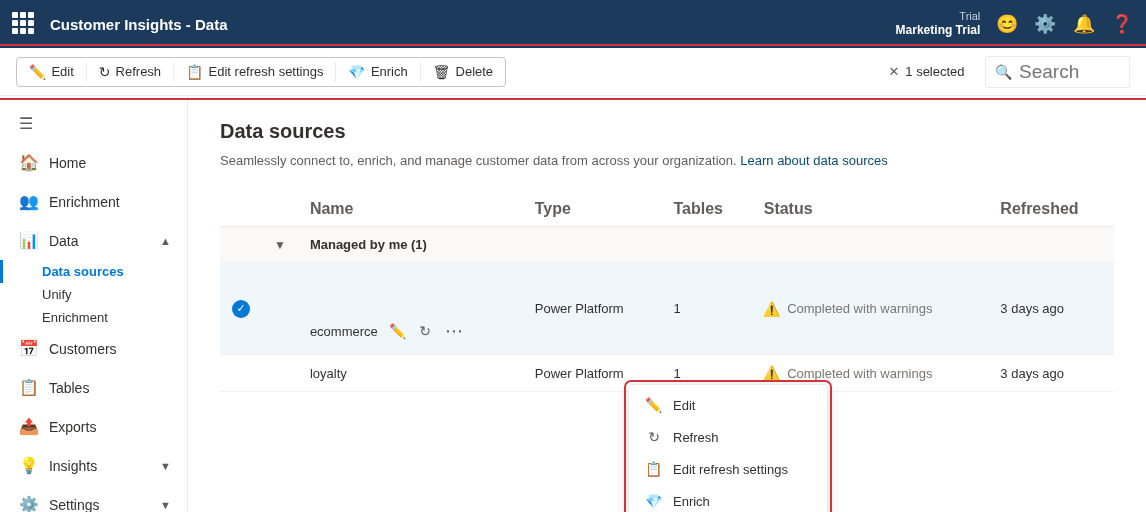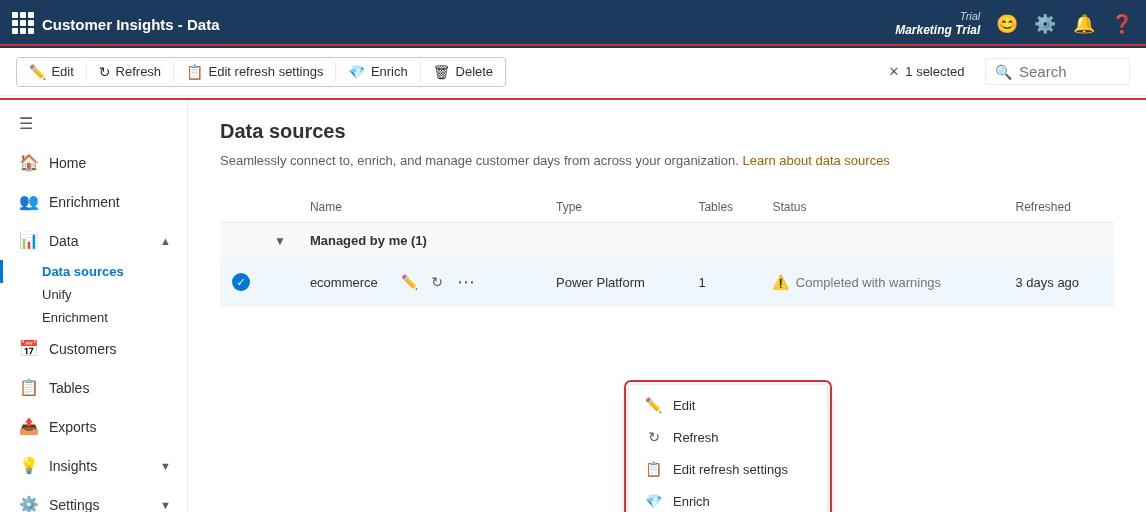--- a/index.html
+++ b/index.html
@@ -7,31 +7,31 @@
 
     
     .top-nav {
       height: 48px;
       background: #1b3a5c;
       display: flex;
       align-items: center;
       padding: 0 12px;
       color: white;
       flex-shrink: 0;
-      gap: 6px;
+      gap: 14px;
     }
     .top-nav-waffle {
       width: 24px; height: 24px;
       display: grid; grid-template-columns: repeat(3,6px); grid-template-rows: repeat(3,6px); gap: 2px;
       cursor: pointer;
     }
     .top-nav-waffle span { background: white; border-radius: 1px; }
     .top-nav-title { font-size: 15px; font-weight: 600; color: white; flex: 1; }
     .top-nav-right { display: flex; align-items: center; gap: 16px; margin-left: auto; }
-    .trial-badge { display: flex; flex-direction: column; align-items: flex-end; font-size: 11px; line-height: 1.3; color: #c7d4e0; font-style: italic; }
+    .trial-badge { display: flex; flex-direction: column; align-items: flex-end; font-size: 11px; line-height: 1.3; color: #c7d4e0; }
     .trial-badge strong { font-size: 12px; color: white; padding-left: 24px; }
 
     
     .toolbar {
       height: 48px;
       border-bottom: 1px solid #edebe9;
       display: flex;
       align-items: center;
       padding: 0 16px;
       gap: 4px;
@@ -52,21 +52,21 @@
       padding: 4px 8px;
       border: none; background: transparent; cursor: pointer;
       font-size: 13px; color: #323130;
       border-radius: 3px;
     }
     .toolbar-btn .icon { font-size: 14px; }
     .toolbar-sep { width: 1px; height: 20px; background: #edebe9; margin: 0 2px; }
     .selected-info { display: flex; align-items: center; gap: 6px; margin-left: auto; font-size: 13px; color: #323130; }
     .selected-x { cursor: pointer; font-size: 13px; color: #605e5c; }
     .search-box { display: flex; align-items: center; gap: 6px; border: 1px solid #edebe9; border-radius: 2px; padding: 4px 10px; margin-left: 16px; }
-    .search-box input { border: none; outline: none; font-size: 15px; width: 100px; }
+    .search-box input { border: none; outline: none; font-size: 19px; width: 100px; }
 
     
     .layout { display: flex; flex: 1; overflow: hidden; }
 
     
     .sidebar {
       width: 188px;
       background: #fff;
       border-right: 1px solid #edebe9;
       display: flex;
@@ -83,27 +83,27 @@
     }
     .sidebar-item .sidebar-icon { font-size: 16px; color: #605e5c; }
     .sidebar-sub { padding-left: 42px; padding-top: 4px; padding-bottom: 4px; font-size: 13px; cursor: pointer; color: #323130; }
     .sidebar-sub.active-sub { font-weight: 600; color: #0078d4; border-left: 3px solid #0078d4; padding-left: 39px; }
     .sidebar-expand { margin-left: auto; font-size: 11px; color: #605e5c; }
 
     
     .main { flex: 1; overflow-y: auto; padding: 24px 32px; position: relative; }
     .page-title { font-size: 20px; font-weight: 600; color: #323130; margin-bottom: 10px; }
     .page-desc { font-size: 13px; color: #605e5c; margin-bottom: 24px; }
-    .page-desc a { color: #a16207; text-decoration: none; }
+    .page-desc a { color: #0c4a6e; text-decoration: none; }
 
     
     .data-table { width: 100%; border-collapse: collapse; }
     .data-table th {
       text-align: left; padding: 8px 12px;
-      font-size: 12px; font-weight: 400; color: #605e5c;
+      font-size: 16px; font-weight: 700; color: #605e5c;
       border-bottom: 1px solid #edebe9;
     }
     .data-table td { padding: 10px 12px; border-bottom: 1px solid #f3f2f1; font-size: 13px; }
     .group-row td { font-size: 13px; font-weight: 600; color: #323130; padding: 10px 12px; background: #faf9f8; }
     .row-selected { background: #eff6fc !important; }
     .chevron-icon { color: #605e5c; font-size: 12px; cursor: pointer; }
     .check-circle { width: 18px; height: 18px; border-radius: 50%; background: #0078d4; display: flex; align-items: center; justify-content: center; color: white; font-size: 11px; }
     .status-warning { display: flex; align-items: center; gap: 6px; color: #797673; }
     .status-warning .warn-icon { color: #d83b01; font-size: 14px; }
     .status-success { display: flex; align-items: center; gap: 6px; color: #797673; }
@@ -251,21 +251,21 @@
     <div class="sidebar-item">
       <span class="sidebar-icon">⚙️</span>
       <span>Settings</span>
       <span class="sidebar-expand">▼</span>
     </div>
   </nav>
 
   <main class="main">
     <h1 class="page-title">Data sources</h1>
     <p class="page-desc">
-      <span>Seamlessly connect to, enrich, and manage customer days from across your organization.</span>
+      <span>Seamlessly connect to, enrich, and manage customer data from across your organization.</span>
       <a href="#">Learn about data sources</a>
     </p>
 
     <table class="data-table">
       <thead>
         <tr>
           <th style="width:24px;"></th>
           <th style="width:24px;"></th>
           <th>Name</th>
           <th>Type</th>
@@ -281,40 +281,54 @@
           <td><span class="chevron-icon">▼</span></td>
           <td colspan="5">Managed by me (1)</td>
         </tr>
 
         <tr class="row-selected">
           <td>
             <div class="check-circle">✓</div>
           </td>
           <td></td>
           <td>
-            <div style="display:flex; align-items:center; gap:20px;">
+            <div style="display:flex; align-items:center; gap:8px;margin-top:45px;">
               <span>ecommerce</span>
               <div class="row-actions">
                 <button class="row-action-btn" title="Edit">✏️</button>
                 <button class="row-action-btn" title="Refresh">↻</button>
                 <button class="dots-btn">⋯</button>
               </div>
             </div>
           </td>
           <td>Power Platform</td>
           <td>1</td>
           <td>
             <div class="status-warning">
               <span class="warn-icon">⚠️</span>
               <span>Completed with warnings</span>
             </div>
           </td>
           <td>3 days ago</td>
         </tr>
 
+        <tr>
+          <td></td>
+          <td></td>
+          <td>loyalty</td>
+          <td>Power Platform</td>
+          <td>1</td>
+          <td>
+            <div class="status-warning">
+              <span class="warn-icon">⚠️</span>
+              <span>Completed with warnings</span>
+            </div>
+          </td>
+          <td>3 days ago</td>
+        </tr>
 
       </tbody>
     </table>
 
     <div class="context-menu outline-red">
       <div class="context-menu-item">
         <span class="context-menu-icon">✏️</span>
         <span>Edit</span>
       </div>
       <div class="context-menu-item">

